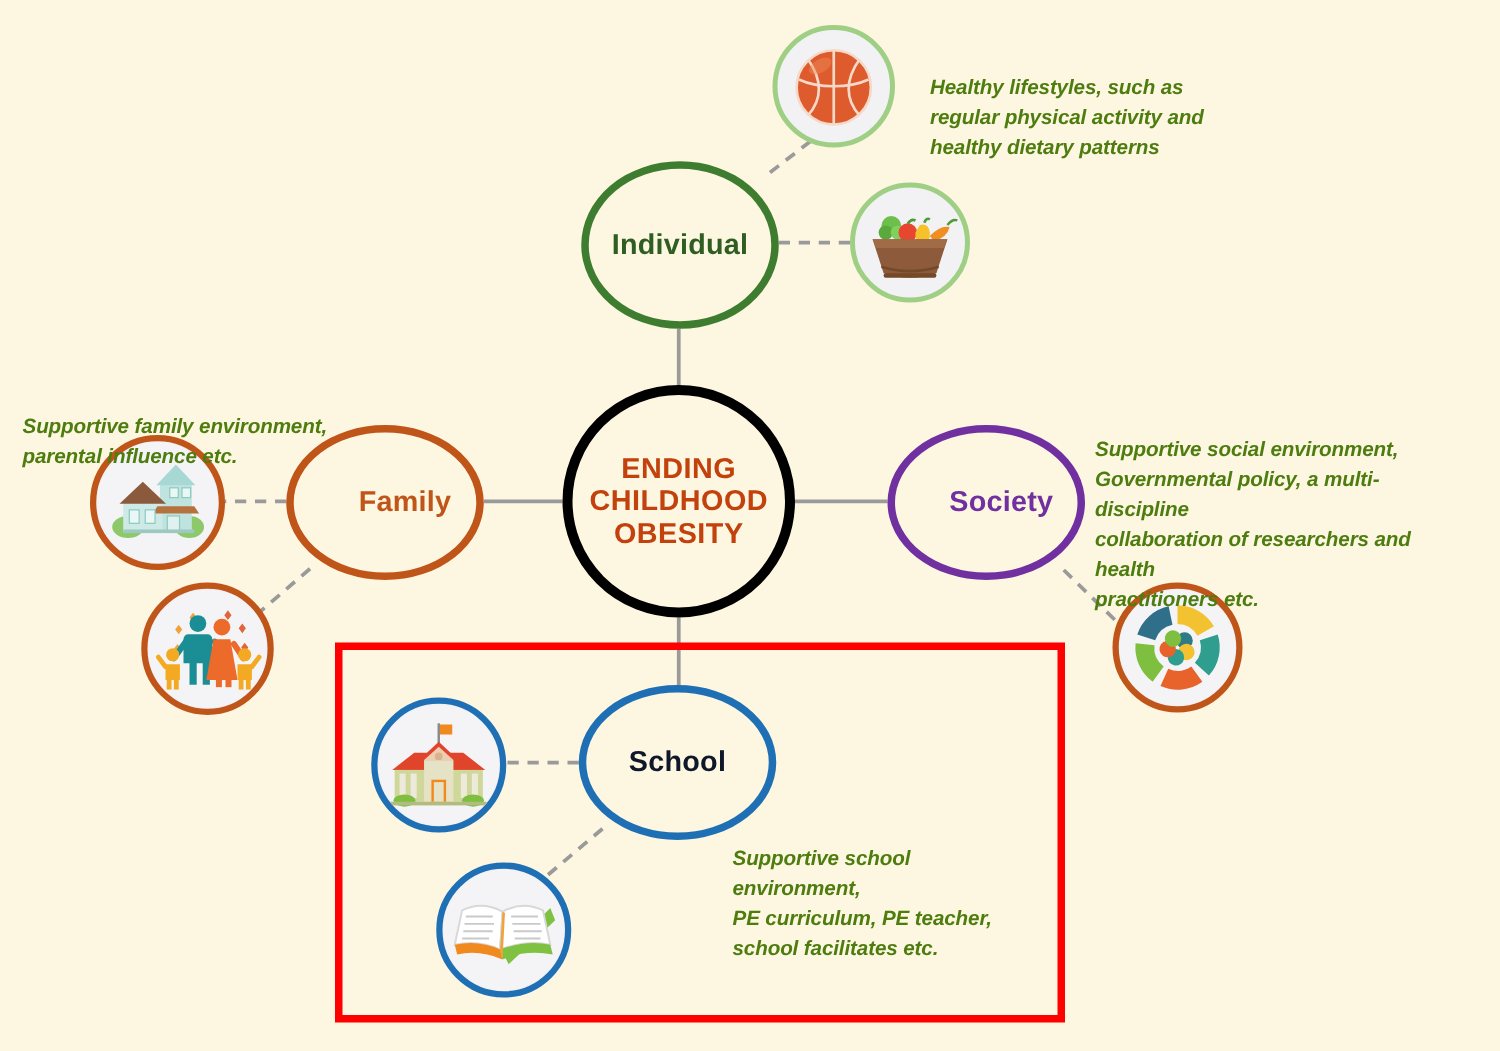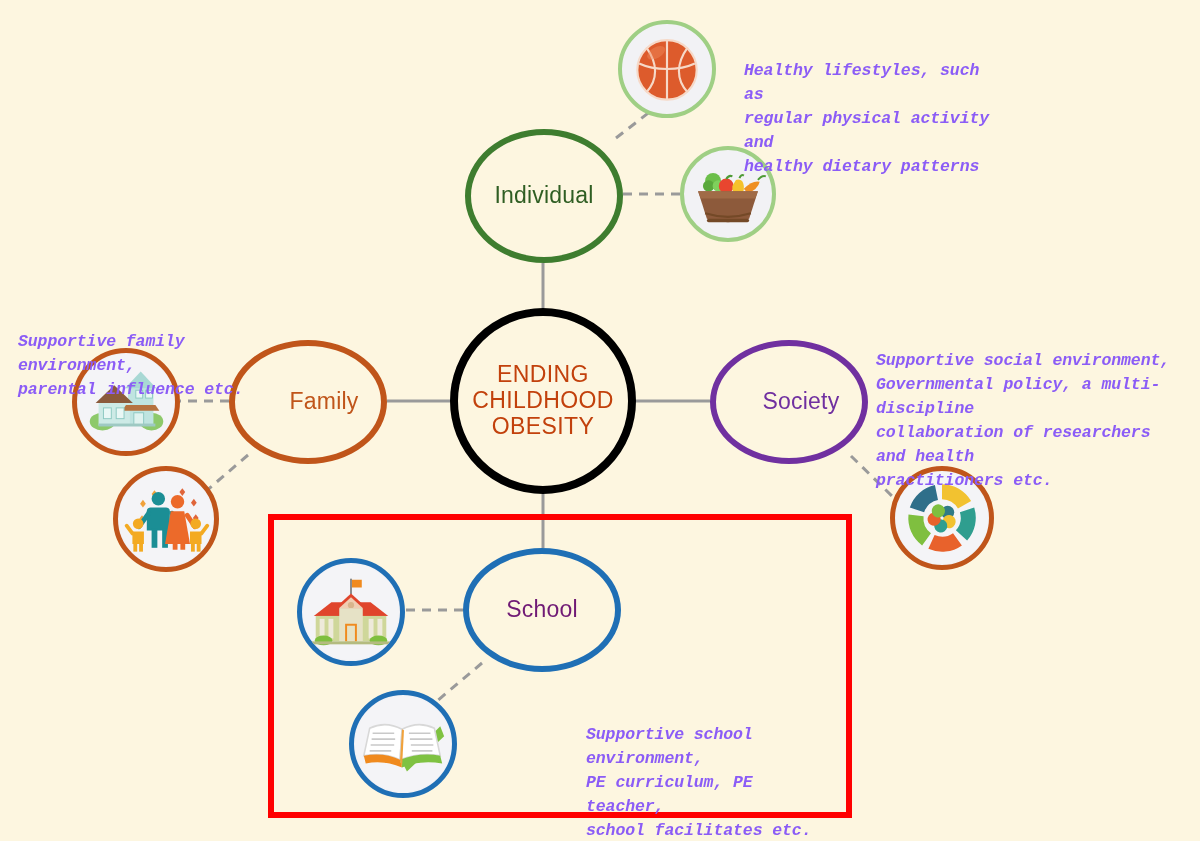--- a/index.html
+++ b/index.html
@@ -25,42 +25,42 @@
   
   .node{
     position:absolute;
     border-radius:50%;
     box-sizing:border-box;
     display:flex;align-items:center;justify-content:center;
     text-align:center;
     background:transparent;
   }
   .node-label{
-    font-weight:normal;
+    font-weight:bold;
     letter-spacing:.2px;
     line-height:1.12;
     white-space:pre-line;
   }
   .hub{
     left:450px;top:308px;width:186px;height:186px;
     border:8px solid #000000;
   }
   .hub .node-label{color:#c2410c;font-size:23px;letter-spacing:.4px;}
 
   .node-individual{left:465px;top:129px;width:158px;height:134px;border:6px solid #3e7d2f;}
   .node-individual .node-label{color:#2f5e23;font-size:23px;}
 
   .node-family{left:229px;top:340px;width:158px;height:124px;border:6px solid #c0551a;}
   .node-family .node-label{color:#c0551a;font-size:23px;margin-left:32px;}
 
   .node-society{left:710px;top:340px;width:158px;height:124px;border:6px solid #7030a0;}
   .node-society .node-label{color:#7030a0;font-size:23px;margin-left:24px;}
 
   .node-school{left:463px;top:548px;width:158px;height:124px;border:6px solid #1f6fb5;}
-  .node-school .node-label{color:#701a75;font-size:23px;}
+  .node-school .node-label{color:#0f172a;font-size:23px;}
 
   
   .icon-bubble{
     position:absolute;
     border-radius:50%;
     box-sizing:border-box;
     background:#f2f2f5;
     display:flex;align-items:center;justify-content:center;
     overflow:hidden;
   }
@@ -78,29 +78,28 @@
 
   .icon-bubble svg{display:block;width:100%;height:100%;}
 
   
   .caption{
     position:absolute;
     font-style:italic;
     font-weight:bold;
     font-size:16.5px;
     line-height:1.45;
-    color:#8b5cf6;
+    color:#4d7c0f;
     white-space:pre-line;
     letter-spacing:-0.1px;
-    font-family:Liberation Mono, monospace;
   }
   .cap-individual{left:744px;top:59px;width:250px;}
   .cap-family{left:18px;top:290px;width:275px;margin-top:40px;}
   .cap-society{left:876px;top:310px;width:300px;margin-top:39px;}
-  .cap-school{left:586px;top:676px;width:245px;margin-top:47px;}
+  .cap-school{left:586px;top:676px;width:245px;}
 </style>
 </head>
 <body>
 
 <div id="stage">
 
   <svg id="wires" viewBox="0 0 1200 841">
 
     <line x1="543" y1="308" x2="543" y2="263" stroke="#9a9a9a" stroke-width="3"></line>
     <line x1="543" y1="494" x2="543" y2="548" stroke="#9a9a9a" stroke-width="3"></line>

